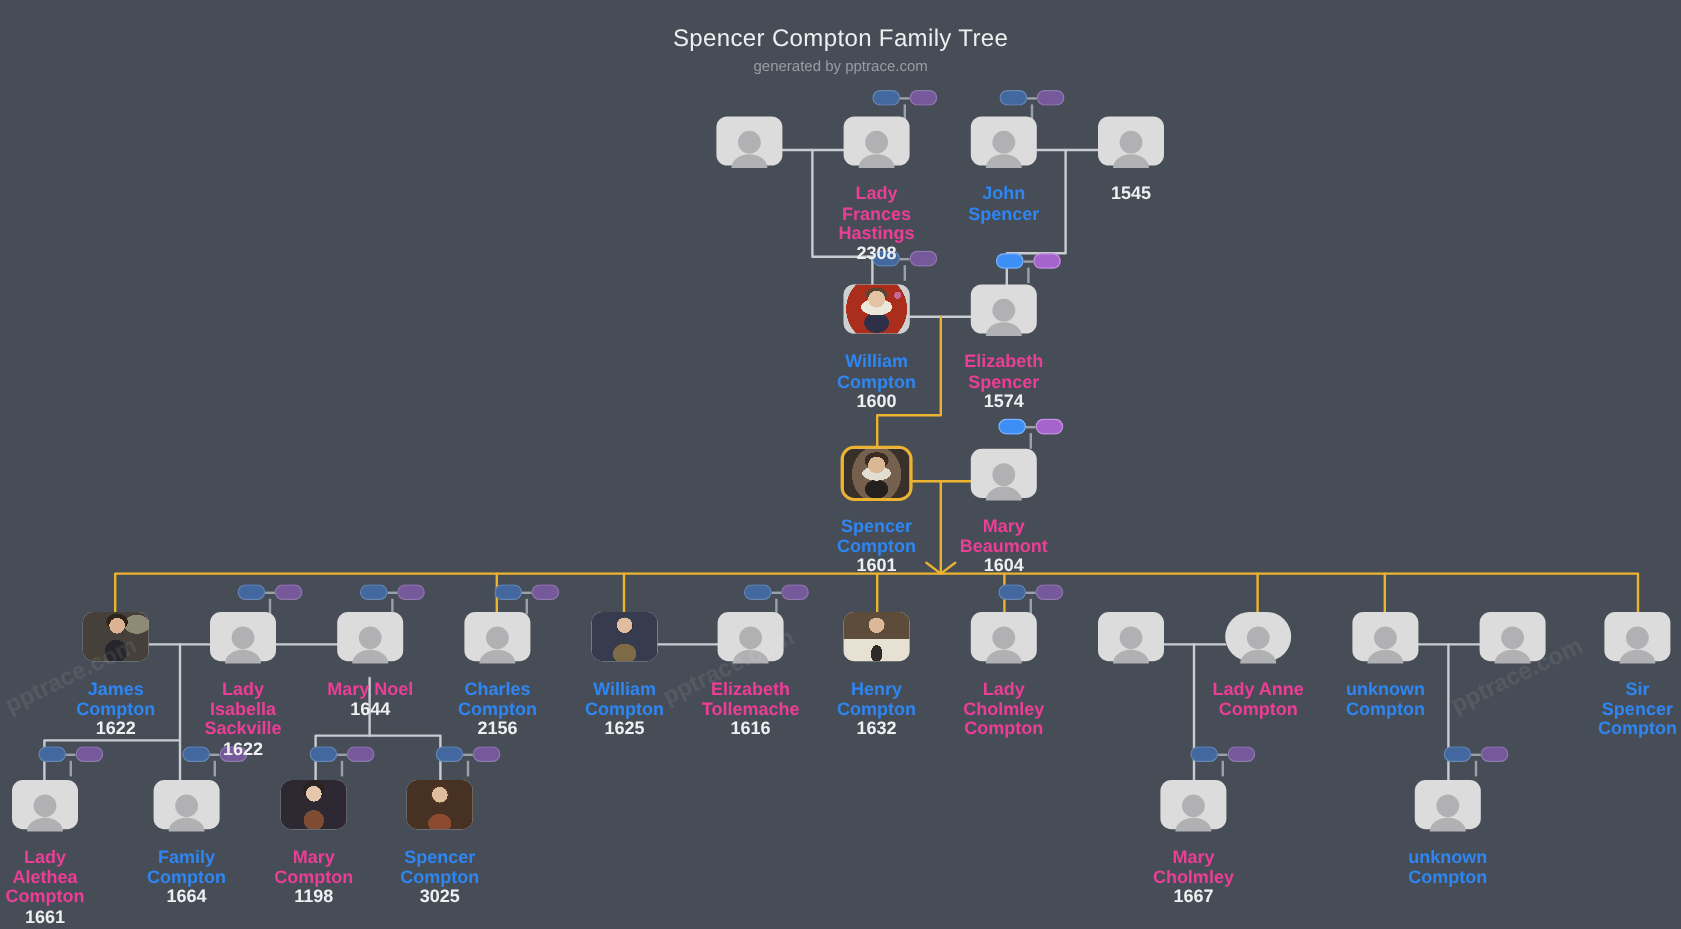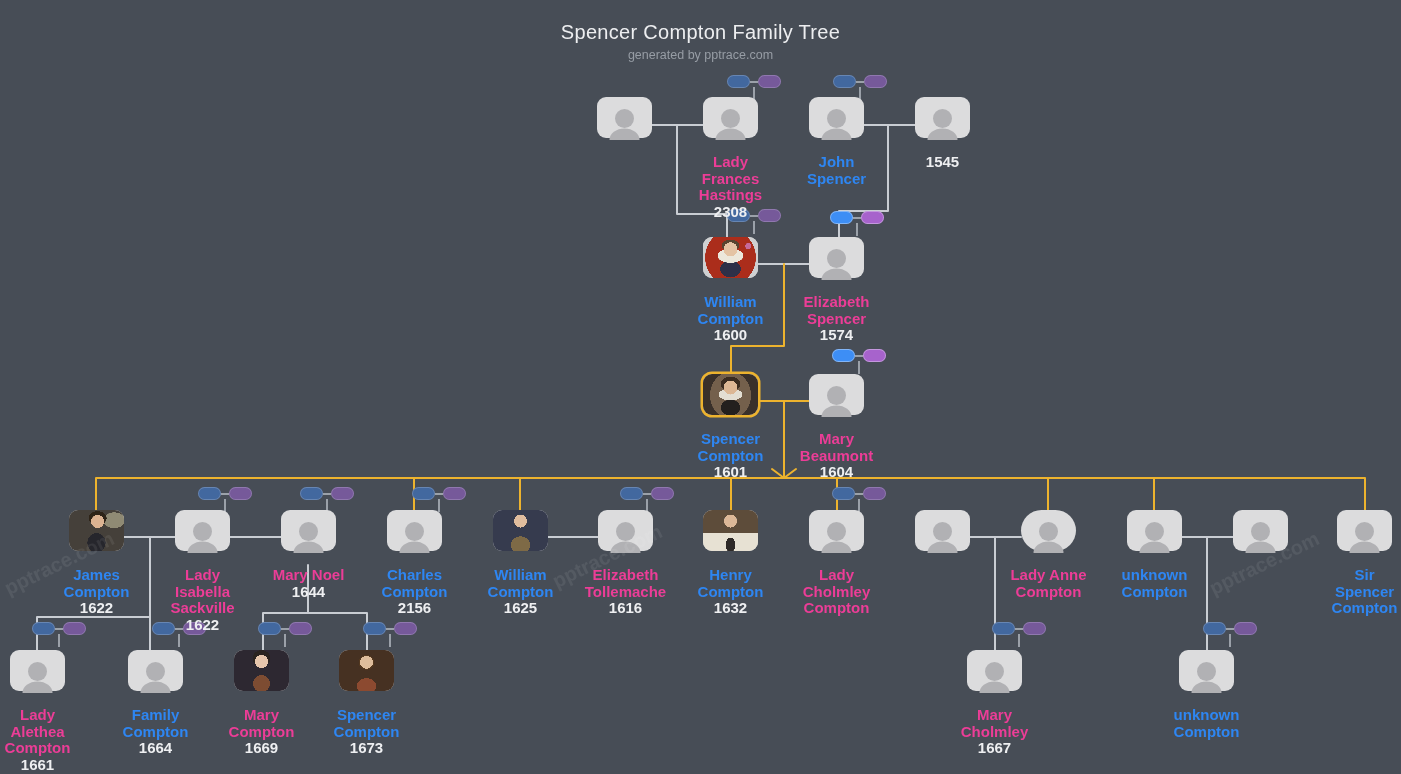--- a/index.html
+++ b/index.html
@@ -481,31 +481,31 @@
         <div class="person-year">1664</div>
       </div>
     </div>
     <div class="person" style="left: 234px; top: 650px;">
       <div class="portrait p-mary1669"></div>
       <div class="person-label">
         <div>
           <span class="name-line female">Mary</span>
           <span class="name-line female">Compton</span>
         </div>
-        <div class="person-year">1669</div>
+        <div class="person-year">1198</div>
       </div>
     </div>
     <div class="person" style="left: 339px; top: 650px;">
       <div class="portrait p-spencer1673"></div>
       <div class="person-label">
         <div>
           <span class="name-line male">Spencer</span>
           <span class="name-line male">Compton</span>
         </div>
-        <div class="person-year">1673</div>
+        <div class="person-year">3025</div>
       </div>
     </div>
     <div class="person" style="left: 967px; top: 650px;">
       <svg class="ph" viewBox="0 0 55 55">
         <circle cx="27.5" cy="21.5" r="9.5" fill="#B1B1B4"></circle>
         <path d="M12.5 43 A15 11.5 0 0 1 42.5 43 Z" fill="#B1B1B4"></path>
       </svg>
       <div class="person-label">
         <div>
           <span class="name-line female">Mary</span>

